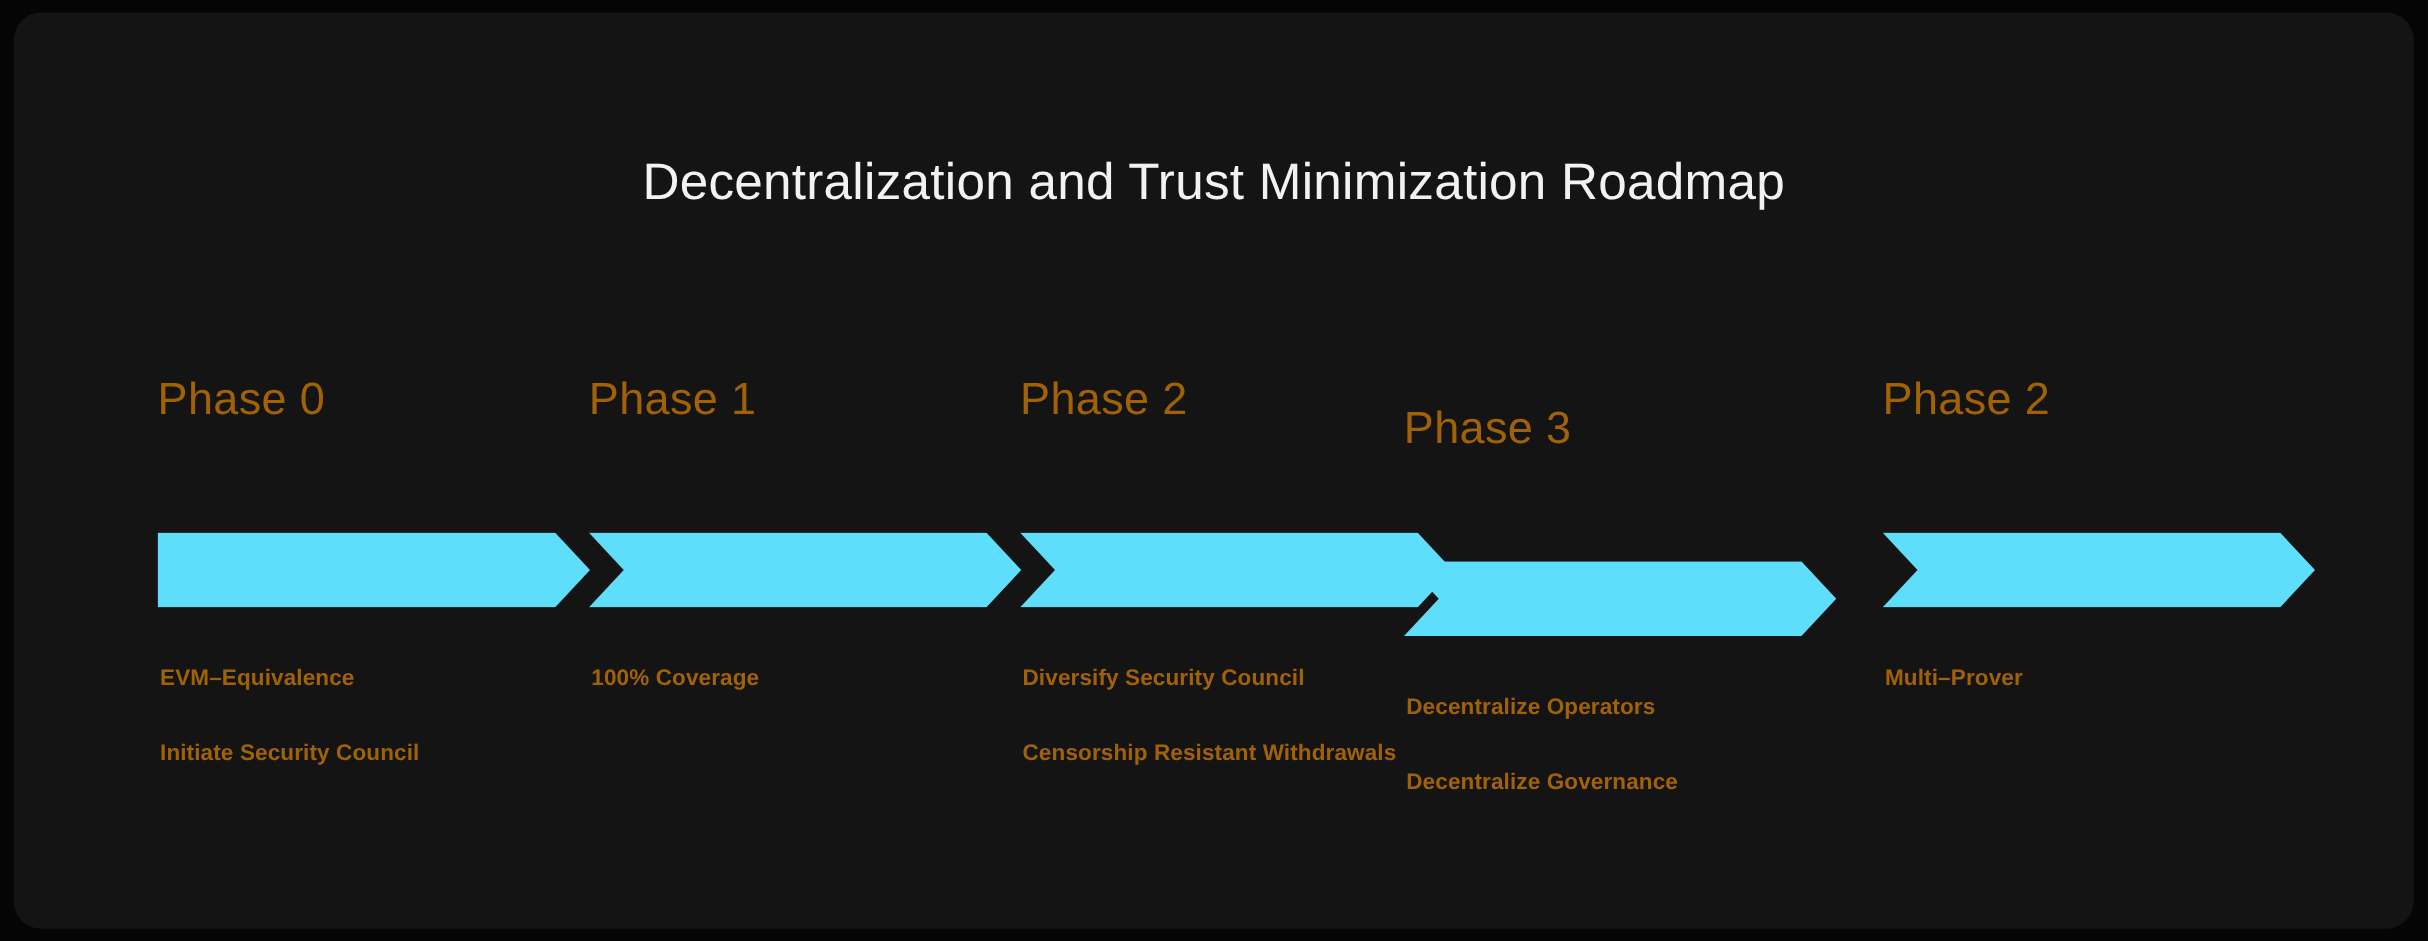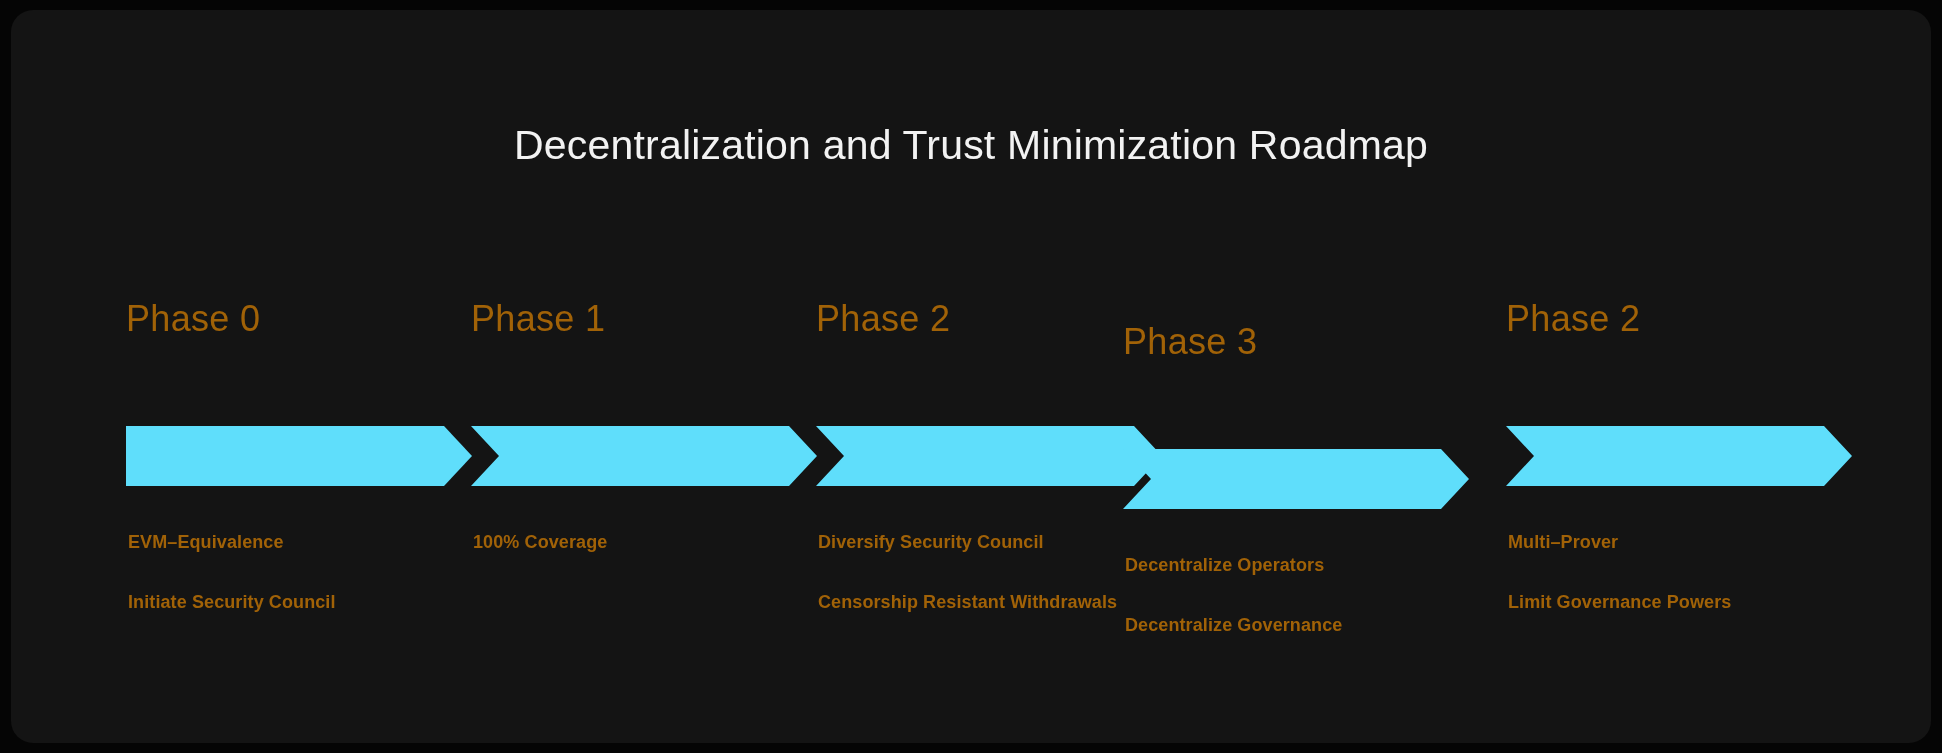--- a/index.html
+++ b/index.html
@@ -174,19 +174,18 @@
         </div>
       </div>
 
       <div class="phase-col" style="left:1380px;">
         <div class="phase-label">Phase 2</div>
         <div class="chev-wrap">
           <div class="chev last"></div>
         </div>
         <div class="items">
           <div class="item">Multi–Prover</div>
-          <div class="item">Limit Governance Powers</div>
         </div>
       </div>
 
     </div>
   </div>
 </div>
 
 </body></html>

